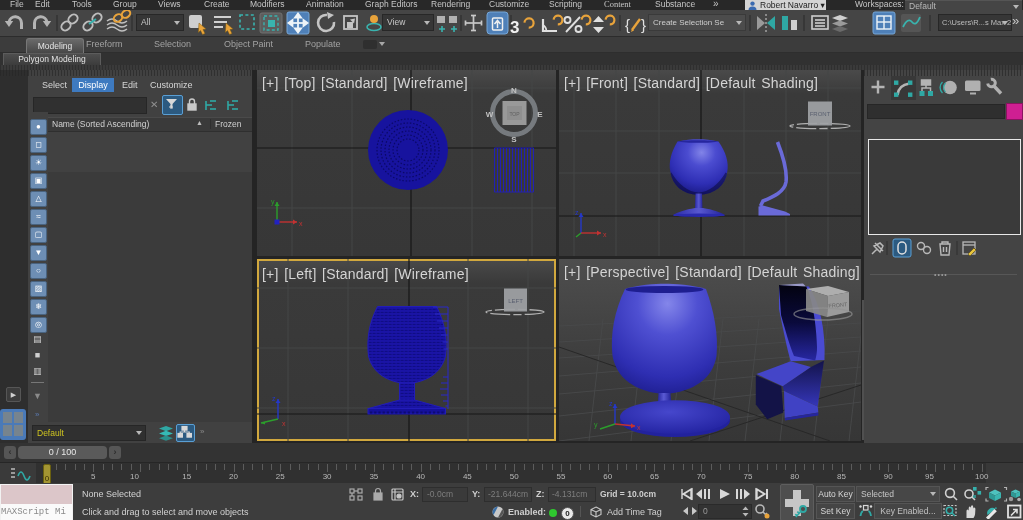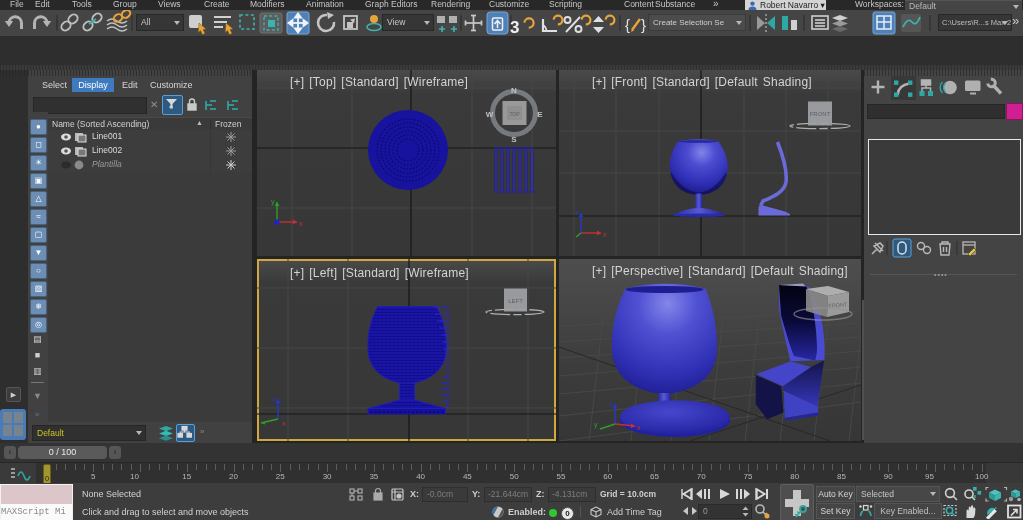--- a/index.html
+++ b/index.html
@@ -1,20 +1,20 @@
 <!DOCTYPE html>
 <html><head>
 <meta charset="utf-8">
 <style>
 html,body{margin:0;padding:0;background:#3a3a3a;}
 #root{position:relative;width:1023px;height:520px;overflow:hidden;
   font-family:"Liberation Sans",sans-serif;background:#2e2e2e;}
 .abs{position:absolute;}
 .txt{color:#cfcfcf;font-size:9px;white-space:nowrap;}
-.vplabel{color:#d4d4d4;font-size:12px;white-space:nowrap;letter-spacing:0.2px;word-spacing:1.5px;margin-left:28px;}
+.vplabel{color:#d4d4d4;font-size:14px;white-space:nowrap;letter-spacing:0.2px;word-spacing:1.5px;}
 .combo{background:#363636;border:1px solid #272727;color:#c8c8c8;}
 .caret{position:absolute;right:3px;top:50%;margin-top:-2px;width:0;height:0;
   border-left:3.5px solid transparent;border-right:3.5px solid transparent;border-top:4px solid #b8b8b8;}
 </style>
 </head>
 <body>
 <div id="root">
 
 <div class="abs" id="menubar" style="left:0;top:0;width:1023px;height:10px;background:#282828;">
   <div class="abs" style="left:0;top:-1px;width:1023px;height:11px;color:#c6c6c6;font-size:8.5px;">
@@ -23,21 +23,21 @@
     <span class="abs" style="left:72px;">Tools</span>
     <span class="abs" style="left:113px;">Group</span>
     <span class="abs" style="left:158px;">Views</span>
     <span class="abs" style="left:204px;">Create</span>
     <span class="abs" style="left:250px;">Modifiers</span>
     <span class="abs" style="left:306px;">Animation</span>
     <span class="abs" style="left:365px;">Graph Editors</span>
     <span class="abs" style="left:431px;">Rendering</span>
     <span class="abs" style="left:489px;">Customize</span>
     <span class="abs" style="left:549px;">Scripting</span>
-    <span class="abs" style="left:624px;">Content</span>
+    <span class="abs" style="left:604px;font-family:Liberation Serif, serif;">Content</span>
     <span class="abs" style="left:655px;">Substance</span>
     <span class="abs" style="left:713px;font-size:10px;top:-1px;">»</span>
     <span class="abs" style="left:855px;">Workspaces:</span>
   </div>
   <div class="abs" style="left:745px;top:0px;width:81px;height:11px;background:#d4d4d4;color:#1e1e1e;font-size:8.5px;line-height:11px;">
     <svg class="abs" style="left:3px;top:1px;" width="9" height="9" viewBox="0 0 9 9">
           <circle cx="4.5" cy="2.6" r="2.2" fill="#3a6ab0"></circle>
           <path d="M 0.5 9 a 4 3.5 0 0 1 8 0 z" fill="#3a6ab0"></path>
         </svg>
     <span style="padding-left:15px;">Robert Navarro ▾</span>
@@ -200,21 +200,34 @@
     <rect x="901" y="4" width="20" height="18" rx="2" fill="#555"></rect>
     <path d="M 903 17 q 5 -10 9 -5 t 8 -5" fill="none" stroke="#39b3ae" stroke-width="1.8"></path>
     <line x1="930" y1="5" x2="930" y2="21" stroke="#333" stroke-width="1.5"></line>
   </svg>
   <div class="abs combo" style="left:938px;top:4px;width:72px;height:15px;font-size:7.5px;white-space:nowrap;overflow:hidden;">
     <span style="padding-left:3px;line-height:15px;color:#bdbdbd;">C:\Users\R...s Max 2022</span><i class="caret"></i>
   </div>
   <div class="abs" style="left:1012px;top:3px;color:#c8c8c8;font-size:13px;">»</div>
 </div>
 
-
+<div class="abs" id="ribbon" style="left:0;top:37px;width:1023px;height:15px;background:#3c3c3c;border-bottom:1px solid #2e2e2e;">
+  <div class="abs" style="left:26px;top:1px;width:56px;height:14px;background:linear-gradient(#6a6a6a,#474747);border:1px solid #777;border-bottom:none;border-radius:3px 3px 0 0;color:#e6e6e6;font-size:8.5px;text-align:center;line-height:14px;">Modeling</div>
+  <span class="abs txt" style="left:85px;top:2px;color:#9f9f9f;left:86px;">&nbsp;</span>
+  <span class="abs" style="left:86px;top:2px;color:#a2a2a2;font-size:9px;">Freeform</span>
+  <span class="abs" style="left:154px;top:2px;color:#a2a2a2;font-size:9px;">Selection</span>
+  <span class="abs" style="left:224px;top:2px;color:#a2a2a2;font-size:9px;">Object Paint</span>
+  <span class="abs" style="left:305px;top:2px;color:#a2a2a2;font-size:9px;">Populate</span>
+  <div class="abs" style="left:363px;top:3px;width:14px;height:9px;background:#2f2f2f;border-radius:2px;"></div>
+  <div class="abs" style="left:379px;top:5px;width:0;height:0;border-left:3px solid transparent;border-right:3px solid transparent;border-top:4px solid #a8a8a8;"></div>
+</div>
+
+<div class="abs" style="left:0;top:53px;width:1023px;height:12px;background:#313131;">
+  <div class="abs" style="left:3px;top:0px;width:96px;height:11px;background:linear-gradient(#4e4e4e,#3c3c3c);border:1px solid #5c5c5c;border-bottom:none;color:#e2e2e2;font-size:8.5px;text-align:center;line-height:11px;">Polygon Modeling</div>
+</div>
 
 <div class="abs" style="left:0;top:65px;width:1023px;height:5px;background:#3a3a3a;"></div>
 <div class="abs" style="left:0;top:65px;width:1023px;height:5px;background:repeating-linear-gradient(90deg,rgba(46,46,46,.9) 0 1px,transparent 1px 3px);"></div>
 
 <div class="abs" style="left:0;top:70px;width:28px;height:373px;background:#2e2e2e;">
   <div class="abs" style="left:0;top:0;width:28px;height:6px;background:repeating-linear-gradient(90deg,rgba(40,40,40,.9) 0 1px,transparent 1px 3px);"></div>
   <div class="abs" style="left:6px;top:317px;width:13px;height:13px;background:#3c3c3c;border:1px solid #565656;border-radius:2px;color:#cfcfcf;font-size:7px;text-align:center;line-height:13px;">▶</div>
   <div class="abs" style="left:0px;top:339px;width:26px;height:31px;background:#4a7ab8;border-radius:3px;">
     <div class="abs" style="left:3px;top:3px;width:9px;height:11px;background:#77848e;"></div>
     <div class="abs" style="left:14px;top:3px;width:9px;height:11px;background:#77848e;"></div>
@@ -257,72 +270,20 @@
           <line x1="46" y1="12" x2="52" y2="12"></line>
     </g>
   </svg>
 
   <div class="abs" style="left:20px;top:47px;width:204px;height:13px;background:#3a3a3a;border-top:1px solid #4a4a4a;border-bottom:1px solid #2f2f2f;color:#d2d2d2;font-size:8.5px;">
     <span class="abs" style="left:4px;top:1px;">Name (Sorted Ascending)</span>
     <span class="abs" style="left:148px;top:1px;color:#bdbdbd;font-size:7px;">▲</span>
     <span class="abs" style="left:162px;top:1px;border-left:1px solid #2f2f2f;padding-left:4px;">Frozen</span>
   </div>
 
-  <div class="abs" style="left:20px;top:60px;width:204px;height:14px;background:#3d3d3d;border-bottom:1px solid #363636;">
-    <svg class="abs" style="left:12px;top:1px" width="30" height="12">
-          <ellipse cx="6" cy="6" rx="5" ry="3.4" fill="#ddd"></ellipse>
-          <circle cx="6" cy="6" r="1.8" fill="#555"></circle>
-          <rect x="15" y="2" width="8" height="8" fill="#b8b8b8"></rect>
-          <rect x="18" y="4" width="8" height="7" fill="#777" stroke="#ddd" stroke-width="1"></rect>
-        </svg>
-    <span class="abs" style="left:44px;top:1px;color:#dcdcdc;font-size:8.5px;">Line001</span>
-    <span class="abs" style="left:162px;top:0;width:42px;height:14px;border-left:1px solid #363636;"></span>
-    <svg class="abs" style="left:178px;top:2px" width="10" height="10">
-          <g stroke="#9a9a9a" stroke-width="1">
-            <line x1="5" y1="0" x2="5" y2="10"></line>
-            <line x1="0" y1="5" x2="10" y2="5"></line>
-            <line x1="1.5" y1="1.5" x2="8.5" y2="8.5"></line>
-            <line x1="8.5" y1="1.5" x2="1.5" y2="8.5"></line>
-          </g>
-        </svg>
-  </div>
-  <div class="abs" style="left:20px;top:74px;width:204px;height:14px;background:#3d3d3d;border-bottom:1px solid #363636;">
-    <svg class="abs" style="left:12px;top:1px" width="30" height="12">
-          <ellipse cx="6" cy="6" rx="5" ry="3.4" fill="#ddd"></ellipse>
-          <circle cx="6" cy="6" r="1.8" fill="#555"></circle>
-          <rect x="15" y="2" width="8" height="8" fill="#b8b8b8"></rect>
-          <rect x="18" y="4" width="8" height="7" fill="#777" stroke="#ddd" stroke-width="1"></rect>
-        </svg>
-    <span class="abs" style="left:44px;top:1px;color:#dcdcdc;font-size:8.5px;">Line002</span>
-    <span class="abs" style="left:162px;top:0;width:42px;height:14px;border-left:1px solid #363636;"></span>
-    <svg class="abs" style="left:178px;top:2px" width="10" height="10">
-          <g stroke="#9a9a9a" stroke-width="1">
-            <line x1="5" y1="0" x2="5" y2="10"></line>
-            <line x1="0" y1="5" x2="10" y2="5"></line>
-            <line x1="1.5" y1="1.5" x2="8.5" y2="8.5"></line>
-            <line x1="8.5" y1="1.5" x2="1.5" y2="8.5"></line>
-          </g>
-        </svg>
-  </div>
-  <div class="abs" style="left:20px;top:88px;width:204px;height:14px;background:#3d3d3d;border-bottom:1px solid #363636;">
-    <svg class="abs" style="left:12px;top:1px" width="30" height="12">
-          <ellipse cx="6" cy="6" rx="5" ry="3.4" fill="#2c2c2c"></ellipse>
-          <circle cx="19" cy="6" r="4.4" fill="#8a8a8a"></circle>
-        </svg>
-    <span class="abs" style="left:44px;top:1px;color:#9a9a9a;font-size:8.5px;font-style:italic;">Plantilla</span>
-    <span class="abs" style="left:162px;top:0;width:42px;height:14px;border-left:1px solid #363636;"></span>
-    <svg class="abs" style="left:178px;top:2px" width="10" height="10">
-          <g stroke="#cfcfcf" stroke-width="1">
-            <line x1="5" y1="0" x2="5" y2="10"></line>
-            <line x1="0" y1="5" x2="10" y2="5"></line>
-            <line x1="1.5" y1="1.5" x2="8.5" y2="8.5"></line>
-            <line x1="8.5" y1="1.5" x2="1.5" y2="8.5"></line>
-          </g>
-        </svg>
-  </div>
   <div class="abs" style="left:20px;top:102px;width:204px;height:250px;background:#3b3b3b;"></div>
 
   <div class="abs" id="iconstrip" style="left:0;top:42px;width:20px;height:331px;background:#414141;">
         <div style="position: absolute; left: 2px; top: 7px; width: 15px; height: 14px; background: rgb(109, 142, 180); border: 1px solid rgb(73, 99, 127); border-radius: 2px; color: rgb(255, 255, 255); font-size: 8px; text-align: center; line-height: 14px;">●</div>
         <div style="position: absolute; left: 2px; top: 25px; width: 15px; height: 14px; background: rgb(109, 142, 180); border: 1px solid rgb(73, 99, 127); border-radius: 2px; color: rgb(255, 255, 255); font-size: 8px; text-align: center; line-height: 14px;">◻</div>
         <div style="position: absolute; left: 2px; top: 43px; width: 15px; height: 14px; background: rgb(109, 142, 180); border: 1px solid rgb(73, 99, 127); border-radius: 2px; color: rgb(255, 255, 255); font-size: 8px; text-align: center; line-height: 14px;">☀</div>
         <div style="position: absolute; left: 2px; top: 61px; width: 15px; height: 14px; background: rgb(109, 142, 180); border: 1px solid rgb(73, 99, 127); border-radius: 2px; color: rgb(255, 255, 255); font-size: 8px; text-align: center; line-height: 14px;">▣</div>
         <div style="position: absolute; left: 2px; top: 79px; width: 15px; height: 14px; background: rgb(109, 142, 180); border: 1px solid rgb(73, 99, 127); border-radius: 2px; color: rgb(255, 255, 255); font-size: 8px; text-align: center; line-height: 14px;">△</div>
         <div style="position: absolute; left: 2px; top: 97px; width: 15px; height: 14px; background: rgb(109, 142, 180); border: 1px solid rgb(73, 99, 127); border-radius: 2px; color: rgb(255, 255, 255); font-size: 8px; text-align: center; line-height: 14px;">≈</div>
         <div style="position: absolute; left: 2px; top: 115px; width: 15px; height: 14px; background: rgb(109, 142, 180); border: 1px solid rgb(73, 99, 127); border-radius: 2px; color: rgb(255, 255, 255); font-size: 8px; text-align: center; line-height: 14px;">▢</div>

